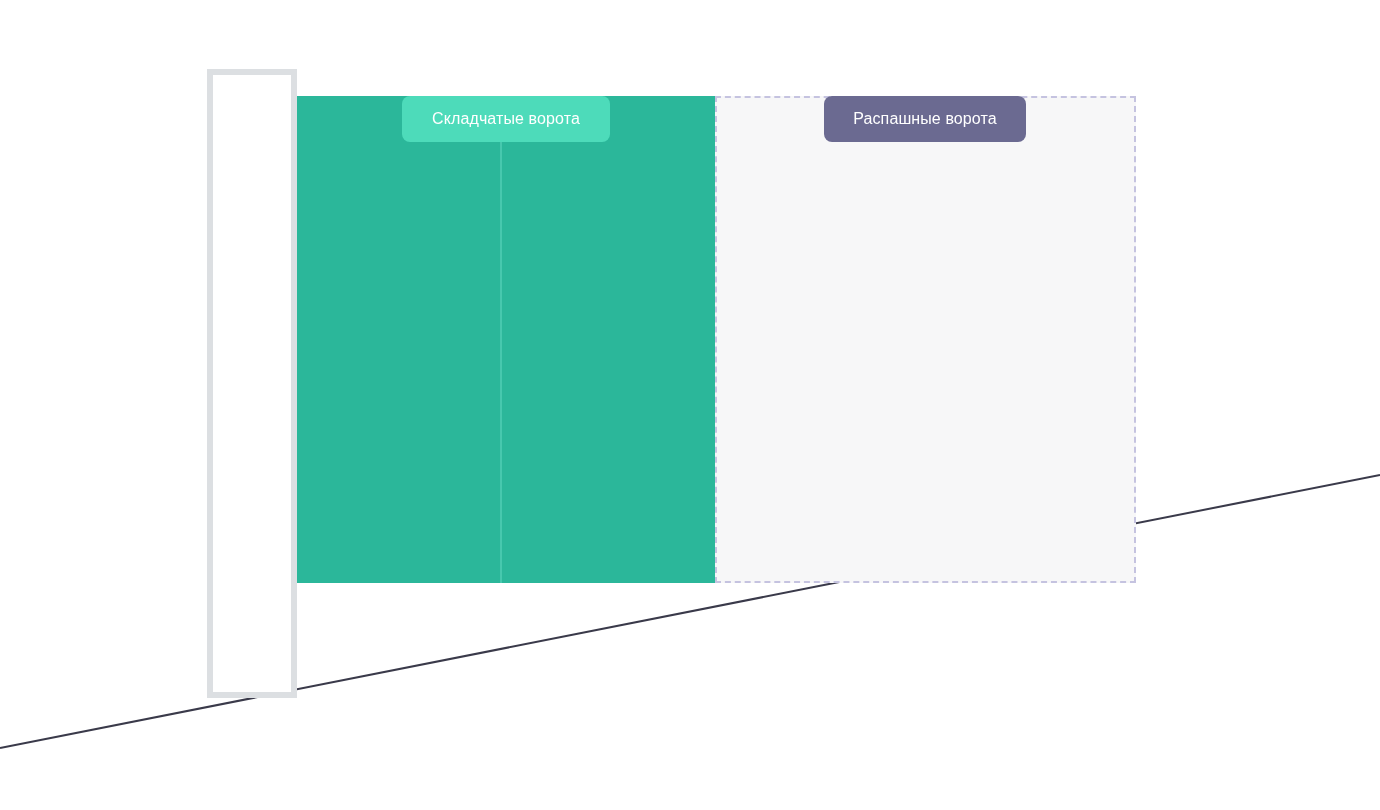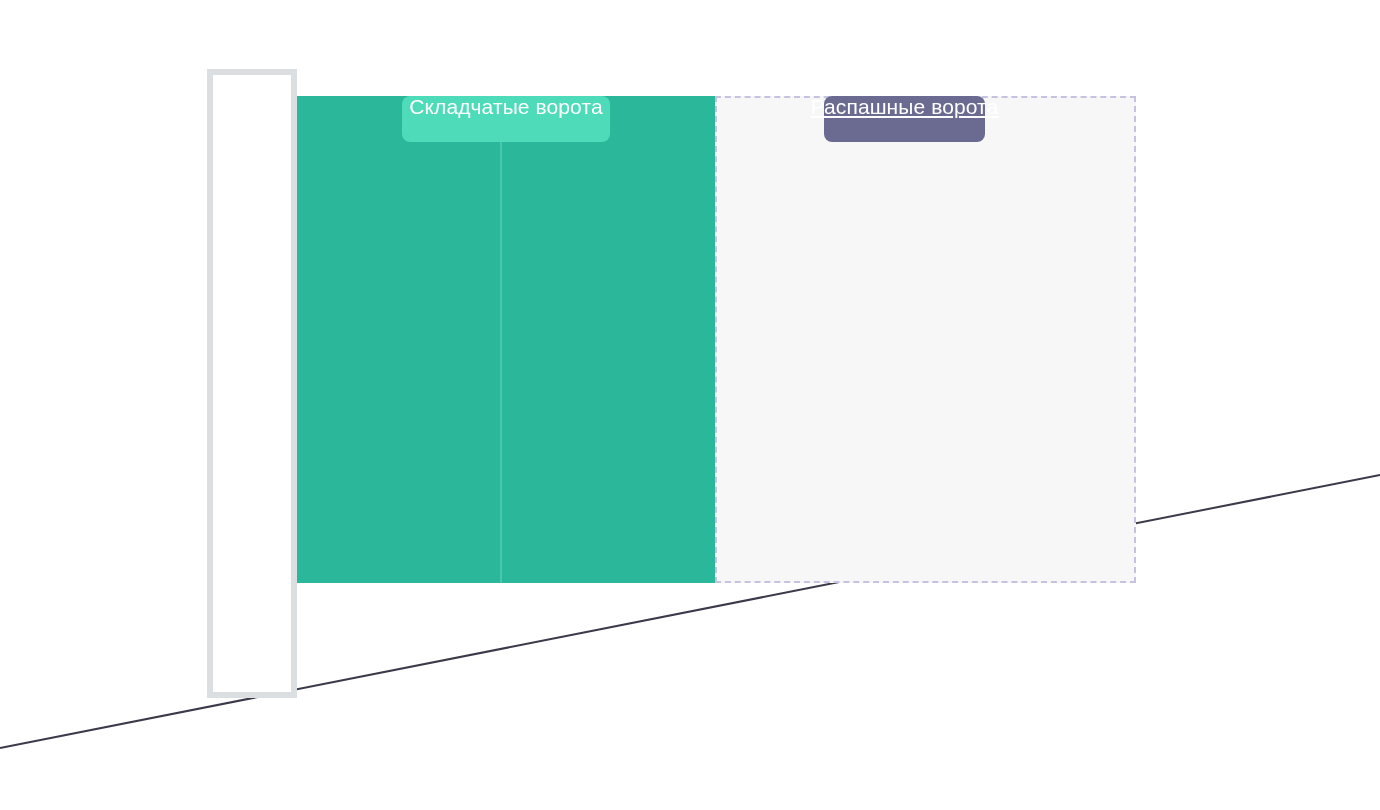--- a/index.html
+++ b/index.html
@@ -72,41 +72,40 @@
     border: 2px dashed #c5c3e0;
     box-sizing: border-box;
   }
 
   
   .badge {
     position: absolute;
     height: 46px;
     border-radius: 8px;
     display: flex;
-    align-items: flex-start;
+    align-items: center;
     justify-content: center;
     color: #ffffff;
-    font-size: 21px;
+    font-size: 16px;
     line-height: 1;
     white-space: nowrap;
     letter-spacing: 0.1px;
     user-select: none;
   }
   #badge-folding {
     left: 402px;
     top: 96px;
     width: 208px;
     background: #4ddbba;
   }
   #badge-swing {
     left: 824px;
     top: 96px;
-    width: 161px;
+    width: 202px;
     background: #6b6a91;
-    text-decoration: underline;
   }
 </style>
 </head>
 <body>
 
 <div id="canvas">
 
   <svg id="ground-line" viewBox="0 0 1380 810" width="1380" height="810" xmlns="http://www.w3.org/2000/svg" aria-hidden="true">
     <line x1="0" y1="748" x2="1380" y2="475" stroke="#3a3a4a" stroke-width="2"></line>
   </svg>

